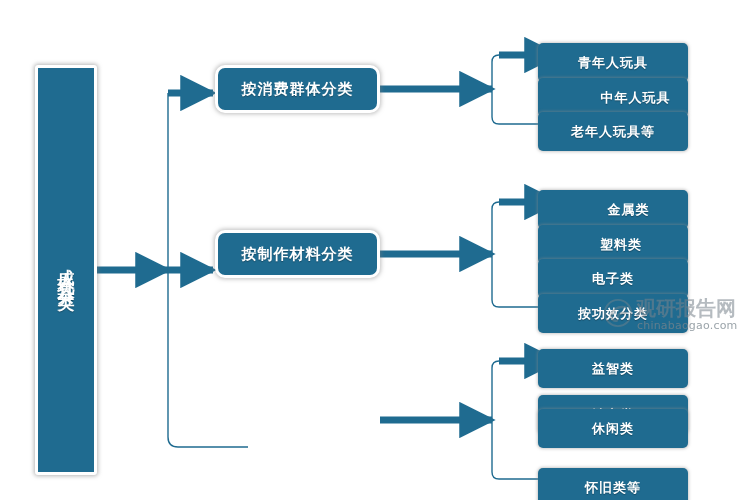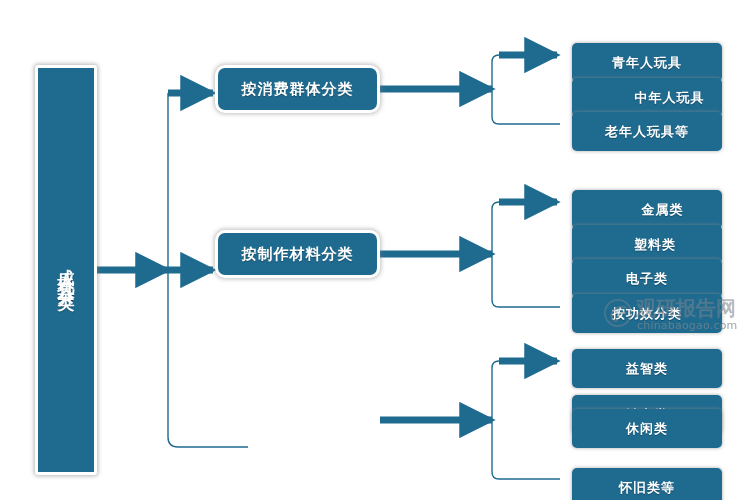--- a/index.html
+++ b/index.html
@@ -64,21 +64,21 @@
     font-size: 15px;
     font-weight: bold;
     letter-spacing: 1px;
     text-shadow: 0 1px 1px rgba(0,0,0,0.3);
     white-space: nowrap;
   }
 
   
   .leaf-node {
     position: absolute;
-    left: 572px;
+    left: 538px;
     width: 150px;
     height: 39px;
     background: #1f6b90;
     border-radius: 5px;
     box-sizing: border-box;
     box-shadow: 0 0 3px 1px rgba(140,140,140,0.45);
     display: flex;
     align-items: center;
     justify-content: center;
   }

